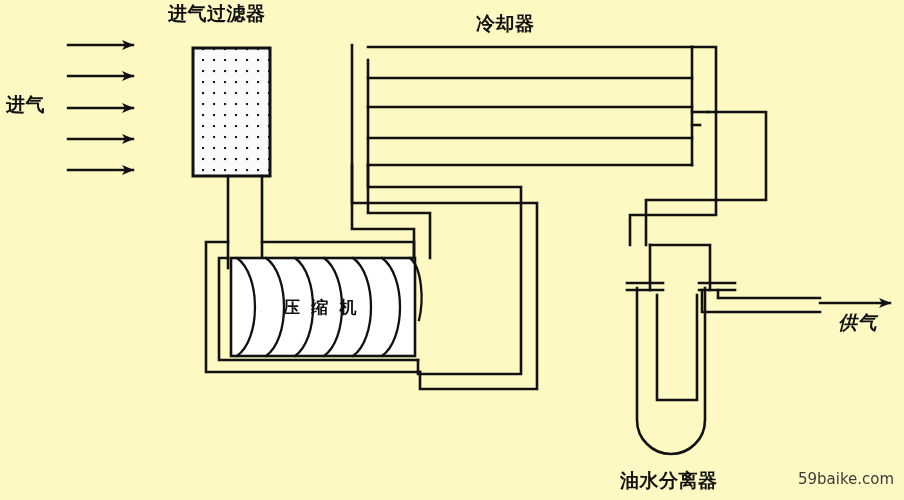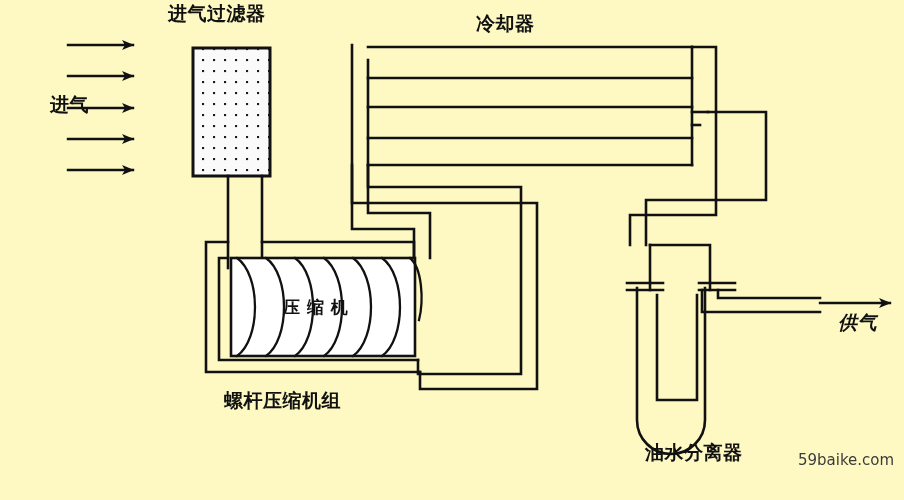--- a/index.html
+++ b/index.html
@@ -141,25 +141,24 @@
 
       <line x1="820" y1="303" x2="890" y2="303" stroke-width="2.4" marker-end="url(#arrowHead)"></line>
 
     </g>
   </svg>
 
   <div class="lbl lbl-big" style="left:168px;top:1px;">进气过滤器</div>
 
   <div class="lbl lbl-big" style="left:476px;top:11px;">冷却器</div>
 
-  <div class="lbl lbl-big" style="left:6px;top:92px;margin-left:44px;">进气</div>
+  <div class="lbl lbl-big" style="left:6px;top:92px;">进气</div>
 
-  <div class="lbl lbl-mid" style="left:283px;top:296px;">压 缩 机</div>
+  <div class="lbl lbl-mid" style="left:283px;top:296px;font-family:Liberation Mono, monospace;">压 缩 机</div>
 
-  <div class="lbl lbl-big" style="left:224px;top:388px;">螺杆压缩机组</div>
 
   <div class="lbl lbl-big" style="left:838px;top:310px;font-style:italic;">供气</div>
 
-  <div class="lbl lbl-big" style="left:620px;top:440px;margin-left:25px;">油水分离器</div>
+  <div class="lbl lbl-big" style="left:620px;top:468px;">油水分离器</div>
 
-  <div class="watermark" style="left:798px;top:451px;">59baike.com</div>
+  <div class="watermark" style="left:798px;top:470px;">59baike.com</div>
 
 </div>
 
 </body></html>

